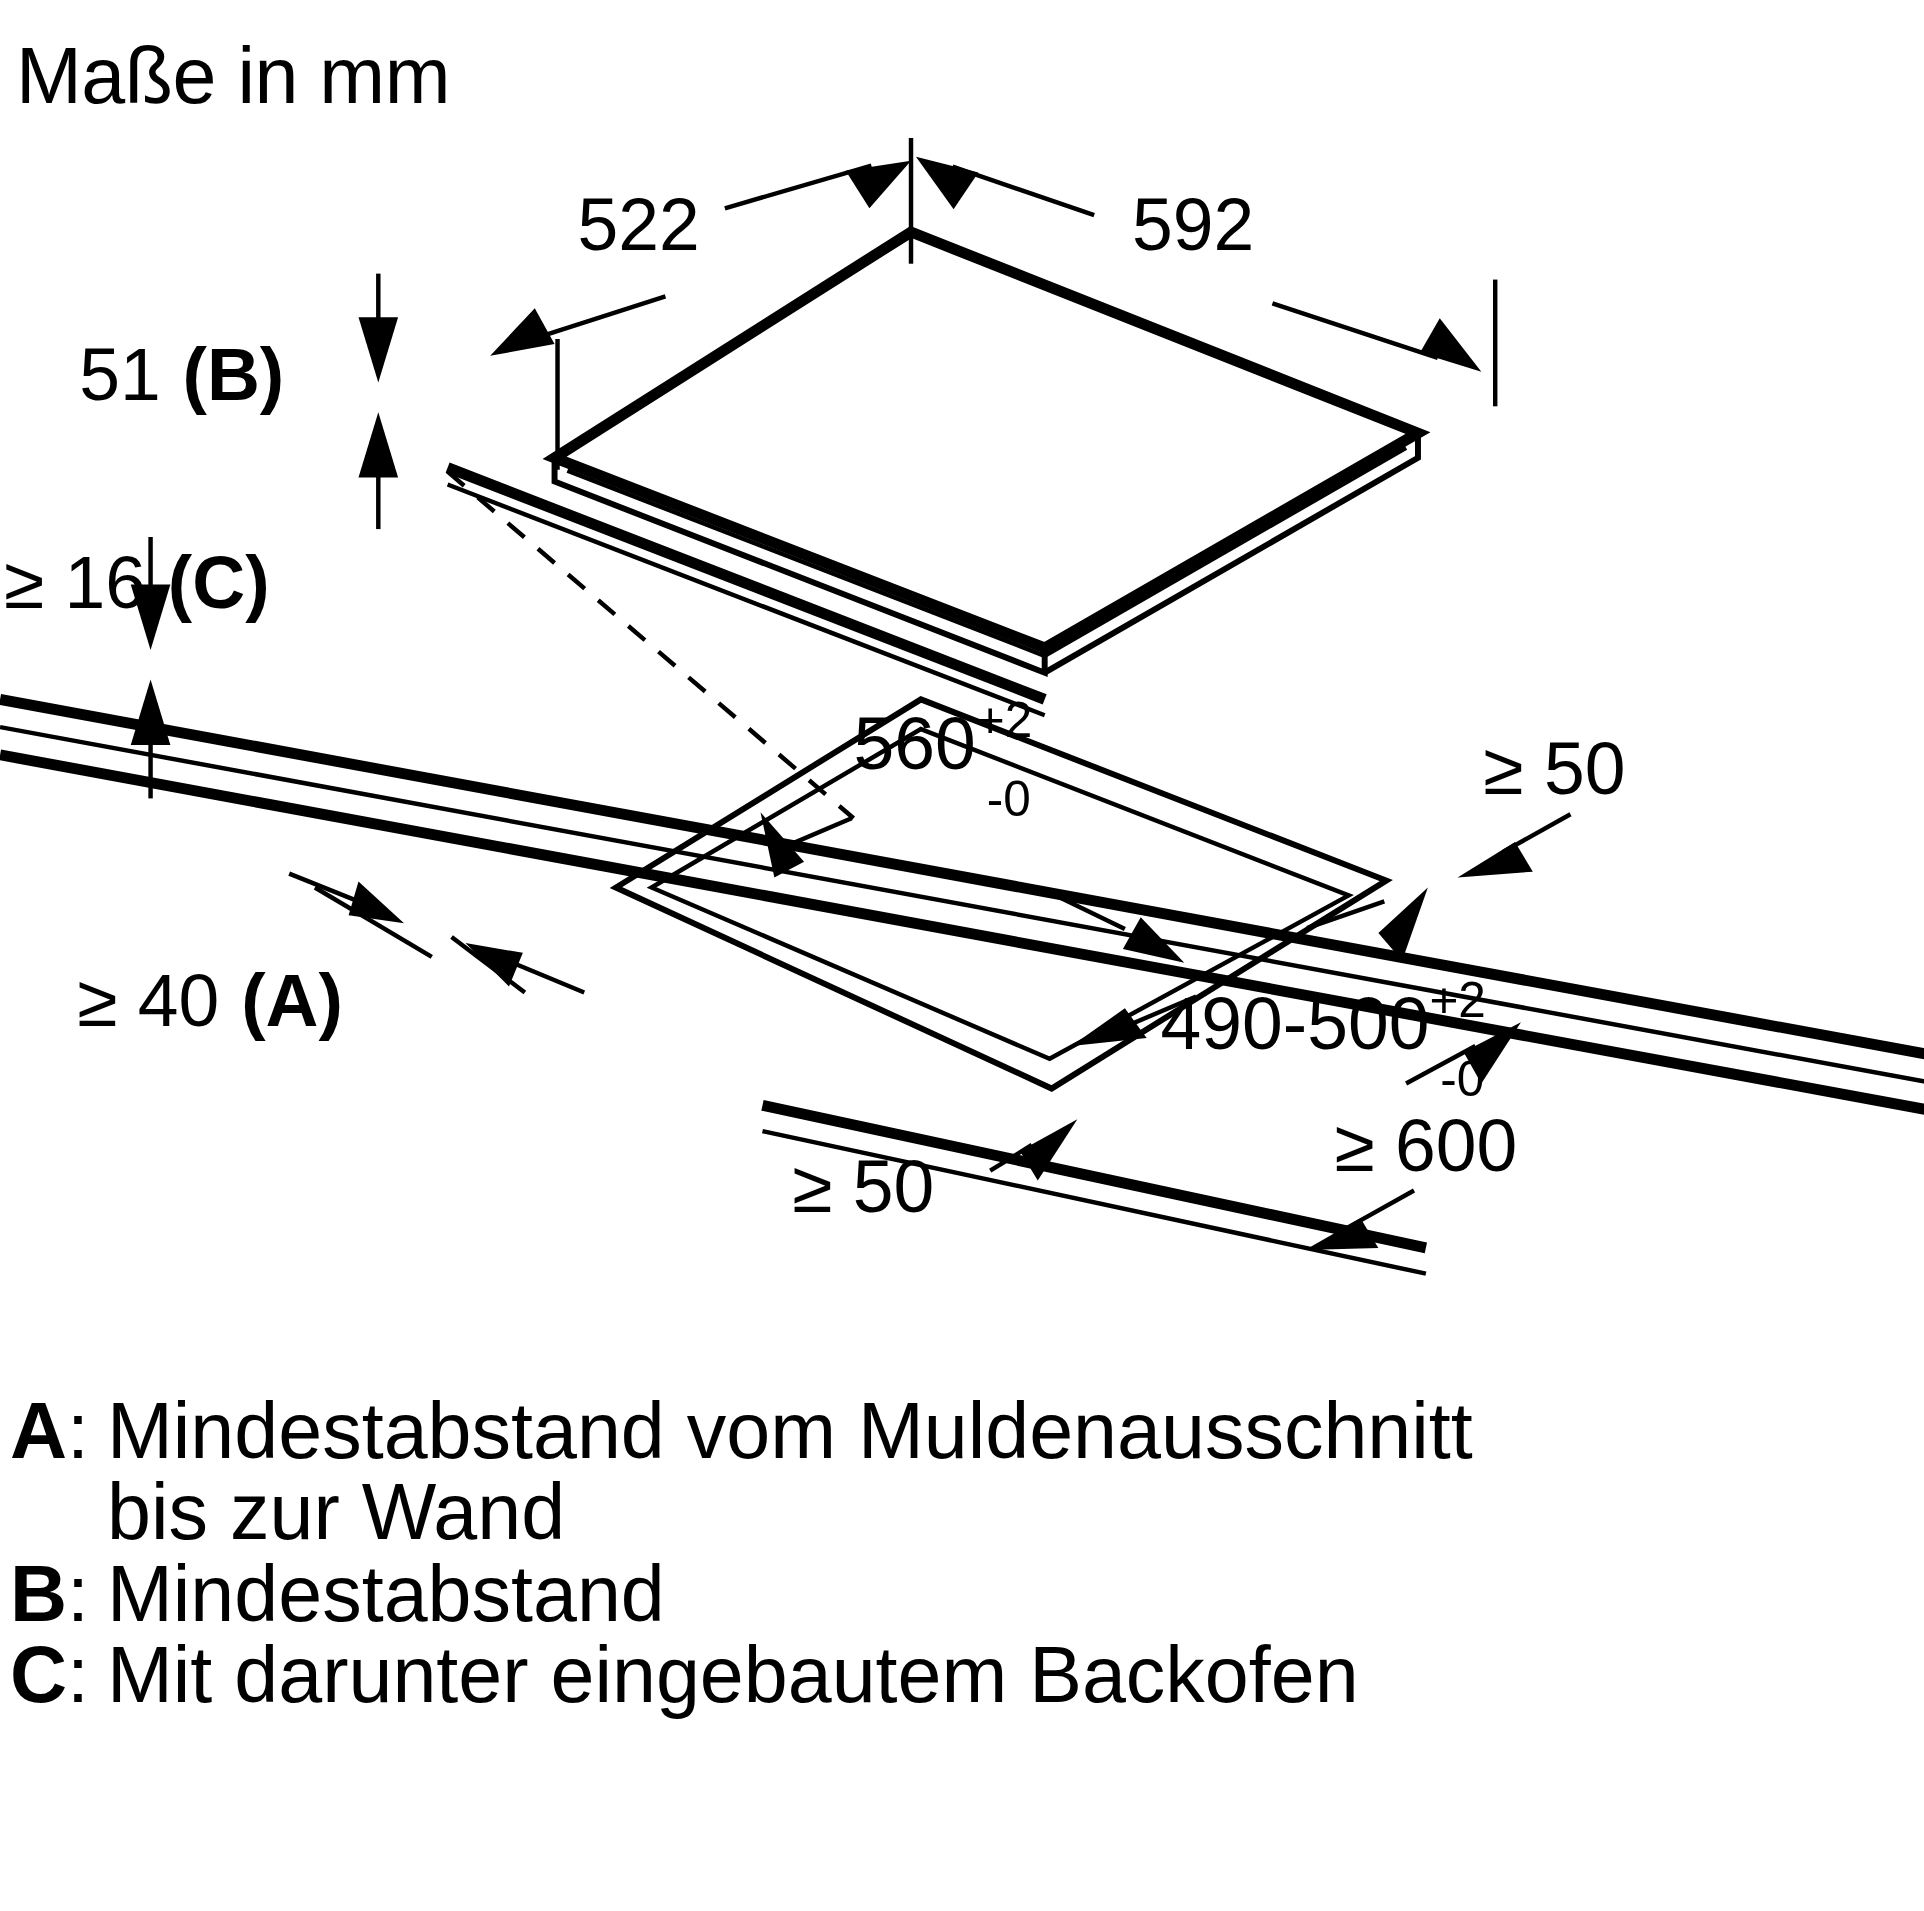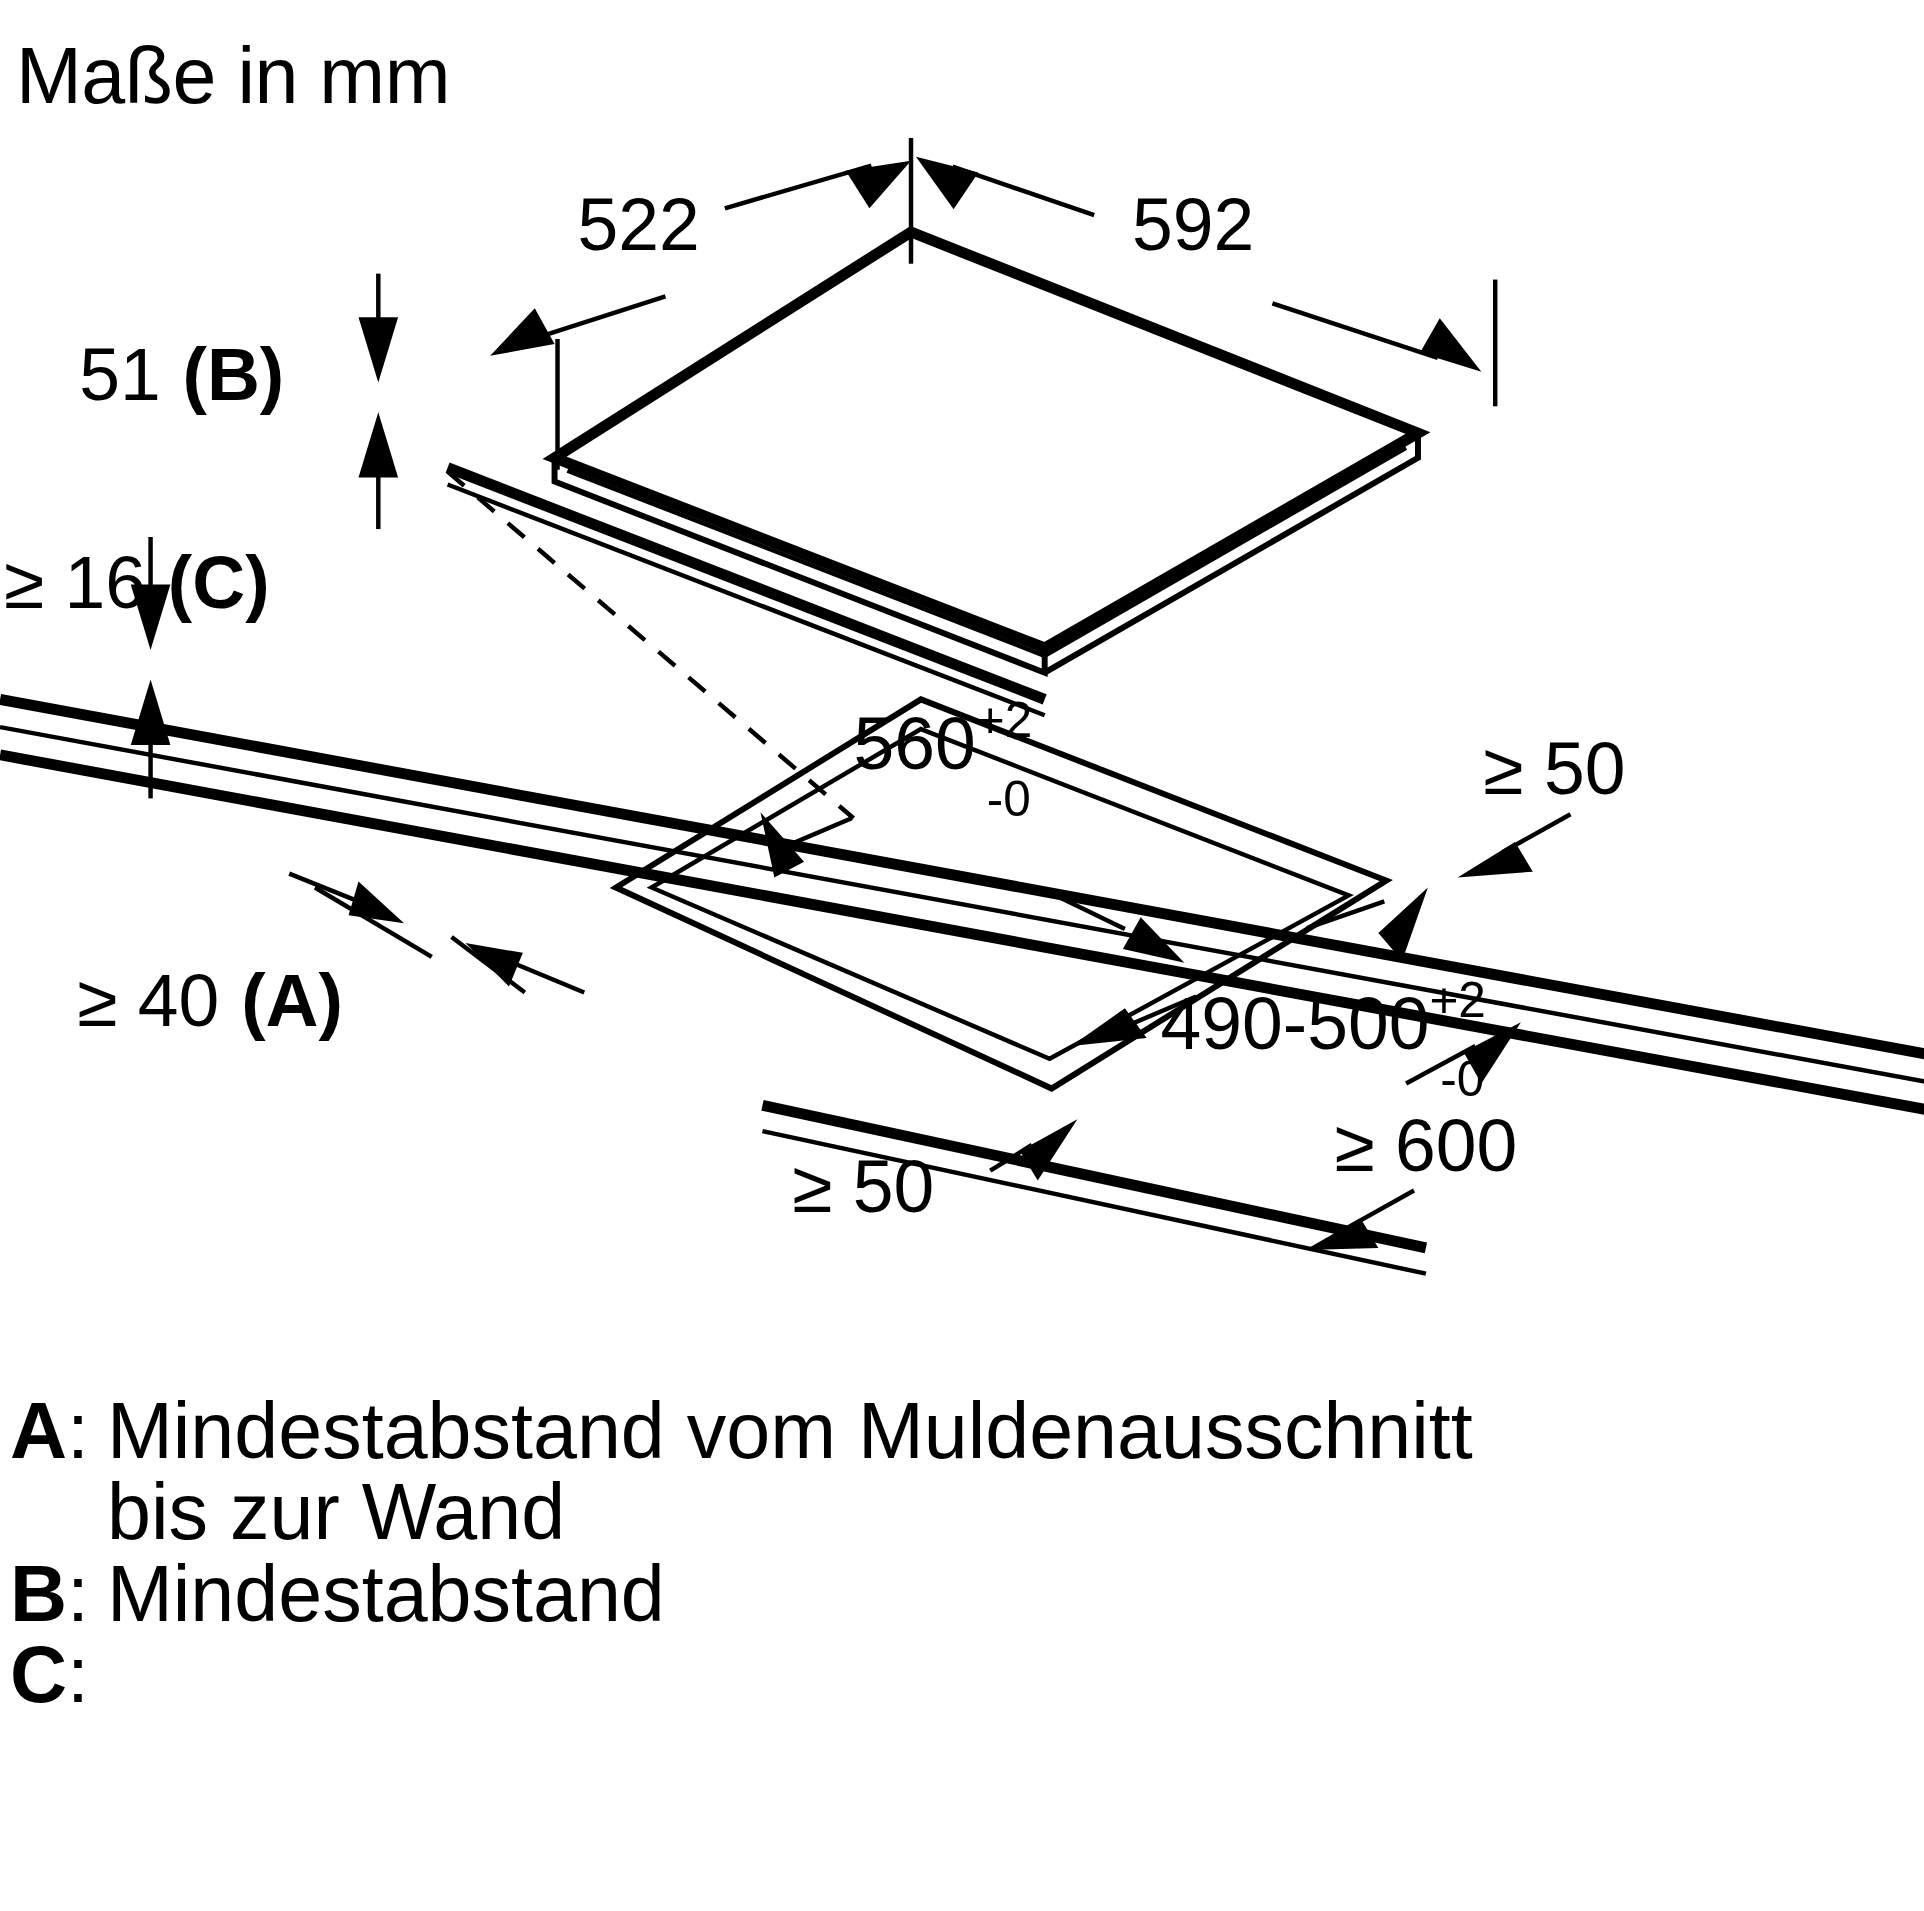--- a/index.html
+++ b/index.html
@@ -249,19 +249,20 @@
       <span class="legend-colon">:</span>
       <span class="legend-lines">
         <div class="legend-line">Mindestabstand</div>
       </span>
     </div>
 
     <div class="legend-entry">
       <span class="legend-key">C</span>
       <span class="legend-colon">:</span>
       <span class="legend-lines">
+        <div class="legend-line">Mit darunter eingebautem Backofen</div>
       </span>
     </div>
 
   </div>
 
 </div>
 
 
 </body></html>

